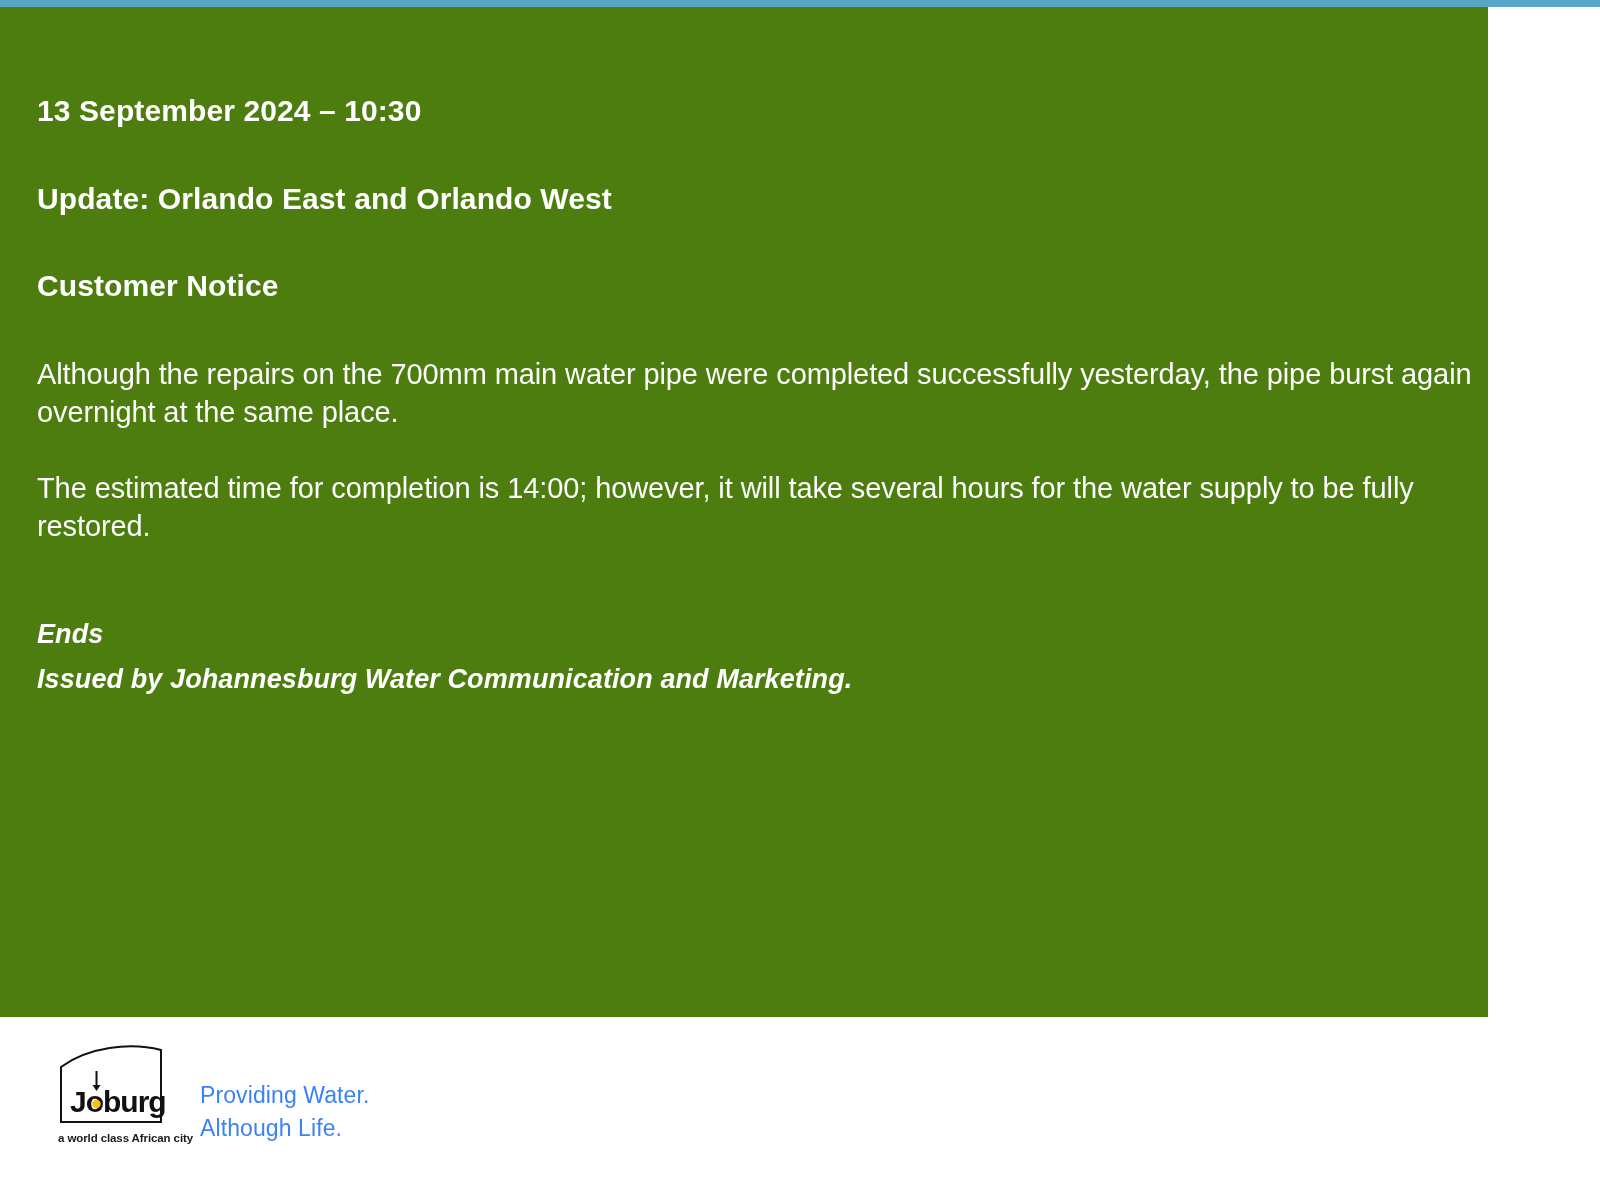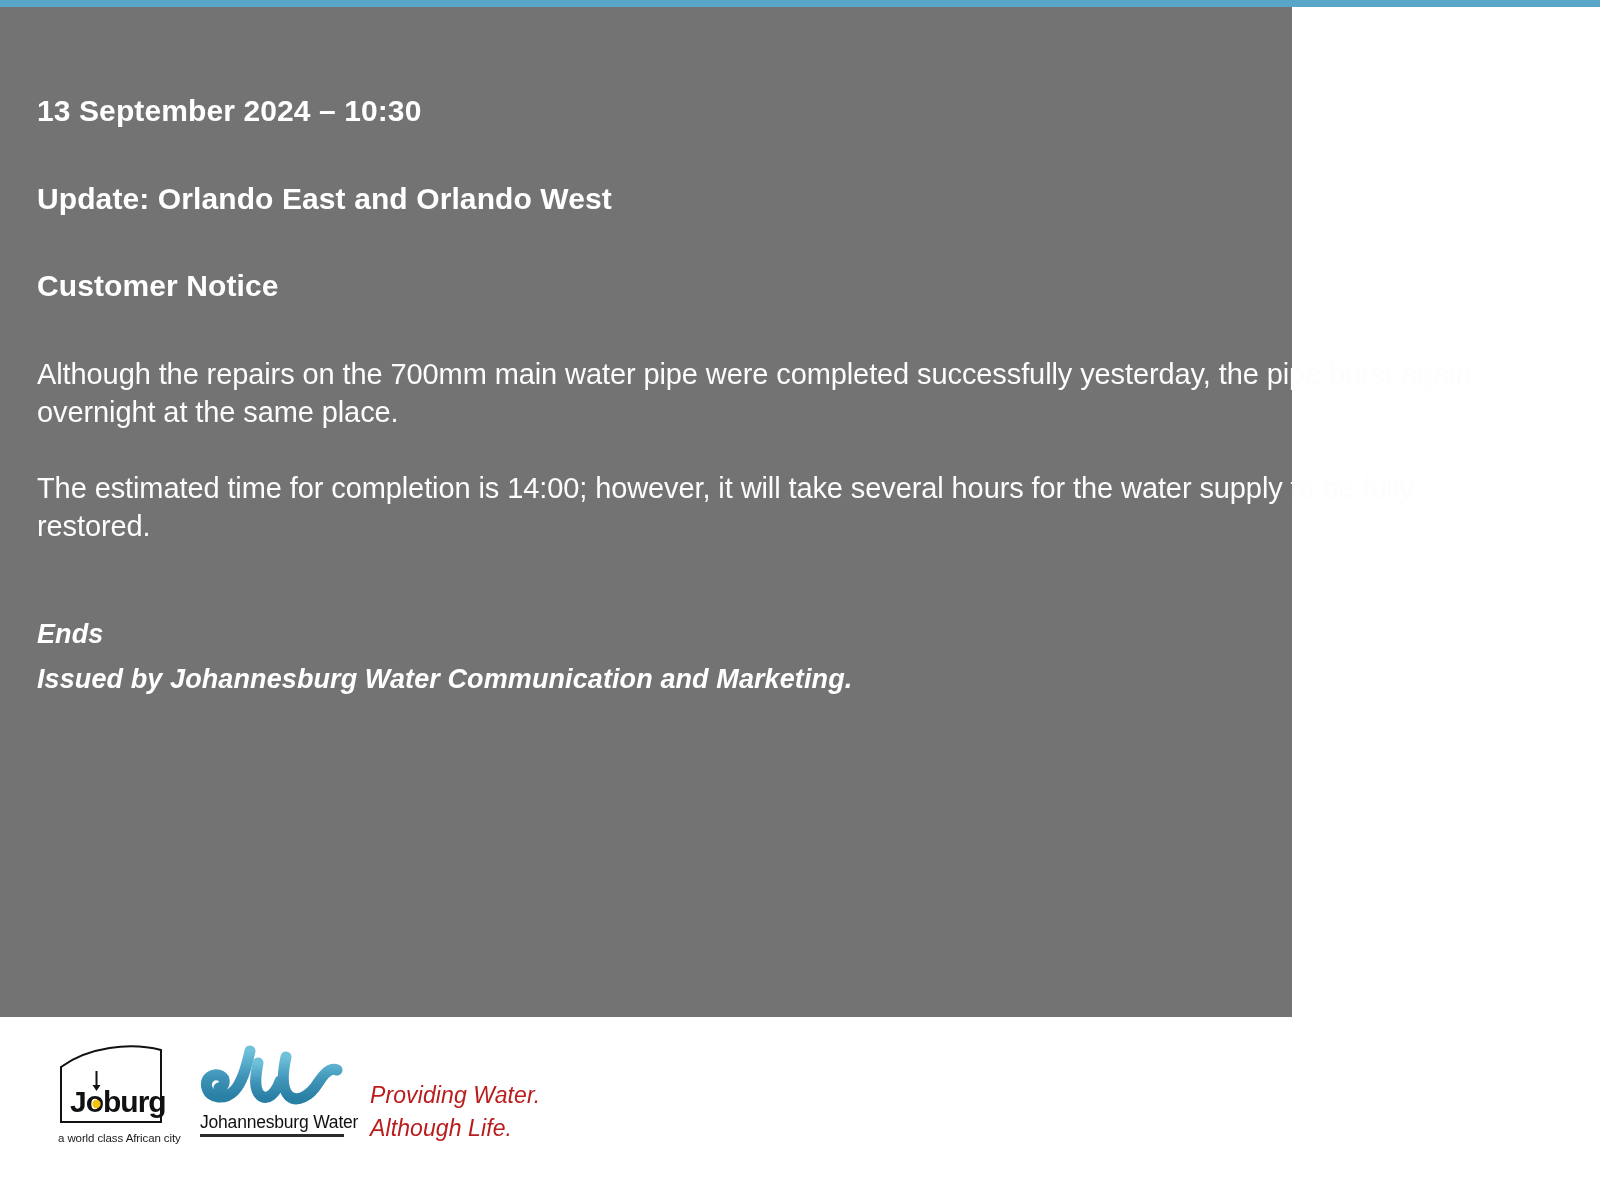--- a/index.html
+++ b/index.html
@@ -19,23 +19,23 @@
     width: 1600px;
     height: 1200px;
     background: #ffffff;
   }
 
   
   .panel {
     position: absolute;
     left: 0;
     top: 0;
-    width: 1292px;
+    width: 1488px;
     height: 1017px;
-    background: #737373;
+    background: #4d7c0f;
     box-sizing: border-box;
   }
   .panel-top-edge {
     position: absolute;
     left: 0;
     top: 0;
     width: 1600px;
     height: 7px;
     background: #58a7c8;
   }
@@ -108,21 +108,21 @@
   }
   .joburg-box {
     position: relative;
     width: 108px;
     height: 84px;
   }
   .joburg-box svg { display: block; }
   .joburg-tagline {
     margin-top: 7px;
     font-size: 11.5px;
-    font-weight: normal;
+    font-weight: bold;
     color: #1a1a1a;
     white-space: nowrap;
     letter-spacing: -0.1px;
     text-align: center;
   }
 
   
   .jw-logo {
     width: 144px;
     margin-right: 26px;
@@ -142,25 +142,24 @@
     width: 144px;
     height: 3px;
     background: #2b2b2b;
   }
 
   
   .slogan {
     padding-top: 38px;
     font-size: 23px;
     font-weight: 300;
-    color: #b91c1c;
+    color: #3b82f6;
     line-height: 1.42;
     letter-spacing: 0.1px;
     white-space: nowrap;
-    font-style: italic;
   }
 </style>
 </head>
 <body>
 
 <div class="notice">
 
   <div class="panel">
     <div class="panel-top-edge"></div>
 
@@ -198,40 +197,20 @@
             <path d="M34.5 44 L42.5 44 L38.5 50 Z" fill="#111111"></path>
 
             <text x="12" y="71" font-family="'Liberation Sans', sans-serif" font-size="30" font-weight="bold" fill="#111111" letter-spacing="-1">Joburg</text>
 
             <circle cx="38.5" cy="63" r="4.2" fill="#f2c40a"></circle>
           </svg>
         </div>
         <div class="joburg-tagline">a world class African city</div>
       </div>
 
-      <div class="jw-logo">
-        <svg class="jw-mark" width="144" height="66" viewBox="0 0 144 66" aria-hidden="true">
-          <defs>
-            <linearGradient id="jwgrad" x1="0" y1="0" x2="0" y2="1">
-              <stop offset="0%" stop-color="#6fc1da"></stop>
-              <stop offset="55%" stop-color="#3f94b8"></stop>
-              <stop offset="100%" stop-color="#2a7fa4"></stop>
-            </linearGradient>
-          </defs>
-
-          <path d="M50 6 C46 24, 42 38, 34 46 C25 55, 10 54, 7 43
-                   C4 33, 14 27, 21 31 C26 34, 25 42, 19 43" fill="none" stroke="url(#jwgrad)" stroke-width="11" stroke-linecap="round"></path>
-
-          <path d="M58 18 C55 33, 54 44, 60 50 C67 57, 76 48, 80 36" fill="none" stroke="url(#jwgrad)" stroke-width="11" stroke-linecap="round"></path>
-          <path d="M86 12 C82 30, 82 44, 89 51 C97 58, 110 51, 118 38
-                   C125 27, 131 22, 137 25" fill="none" stroke="url(#jwgrad)" stroke-width="11" stroke-linecap="round"></path>
-        </svg>
-        <div class="jw-name">Johannesburg Water</div>
-        <div class="jw-rule"></div>
-      </div>
 
       <div class="slogan">
         <div>Providing Water.</div>
         <div>Although Life.</div>
       </div>
 
     </div>
   </div>
 
 </div>

